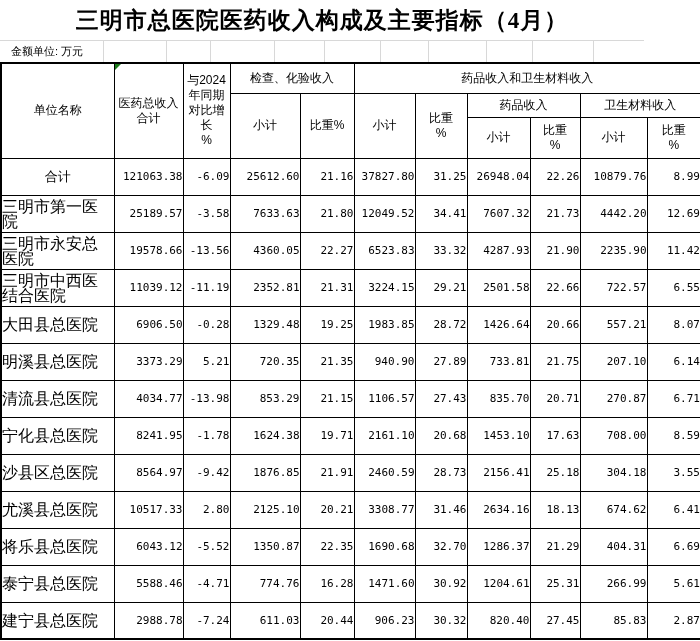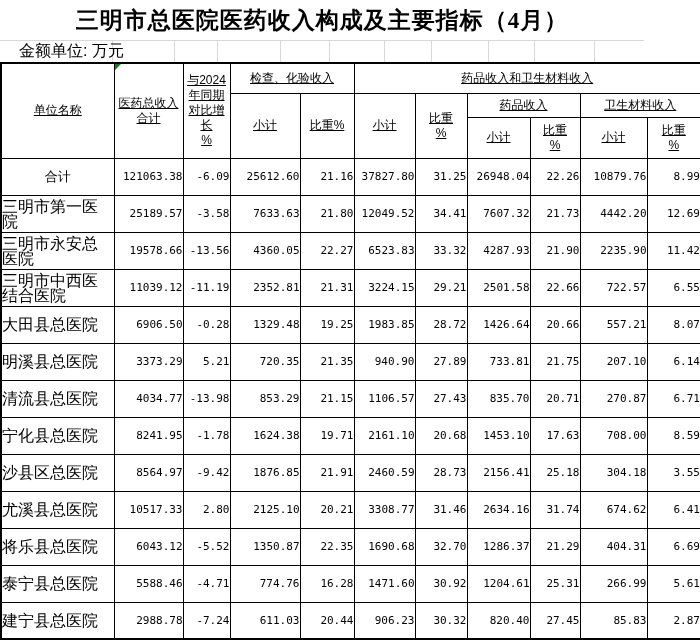--- a/index.html
+++ b/index.html
@@ -29,22 +29,22 @@
     box-sizing: border-box;
   }
   .unit-row .gcell {
     box-sizing: border-box;
     border-right: 1px solid #d8d8d8;
     height: 100%;
     display: flex; align-items: center;
   }
   .unit-row .gcell:last-child { border-right: none; }
   .unit-note {
-    font-size: 16px;
-    padding-left: 19px;
+    font-size: 11px;
+    padding-left: 11px;
     white-space: nowrap;
     overflow: visible;
   }
   
   table.main {
     width: 700px;
     border-collapse: collapse;
     table-layout: fixed;
     border: 2px solid #000;
   }
@@ -53,21 +53,20 @@
     padding: 0;
     overflow: hidden;
   }
   table.main th {
     font-weight: normal;
     font-size: 12px;
     text-align: center;
     vertical-align: middle;
     white-space: pre-line;
     line-height: 15px;
-    text-decoration: underline;
   }
   td.name {
     font-size: 16px;
     text-align: left;
     vertical-align: middle;
     padding-left: 2px;
     line-height: 15px;
   }
   td.name.total { text-align: center; padding-left: 0; font-size: 13px; }
   td.num {
@@ -279,21 +278,21 @@
         </tr>
         <tr class="data-row">
           <td class="name">尤溪县总医院</td>
           <td class="num">10517.33</td>
           <td class="num">2.80</td>
           <td class="num">2125.10</td>
           <td class="num">20.21</td>
           <td class="num">3308.77</td>
           <td class="num">31.46</td>
           <td class="num">2634.16</td>
-          <td class="num">31.74</td>
+          <td class="num">18.13</td>
           <td class="num">674.62</td>
           <td class="num">6.41</td>
         </tr>
         <tr class="data-row">
           <td class="name">将乐县总医院</td>
           <td class="num">6043.12</td>
           <td class="num">-5.52</td>
           <td class="num">1350.87</td>
           <td class="num">22.35</td>
           <td class="num">1690.68</td>

